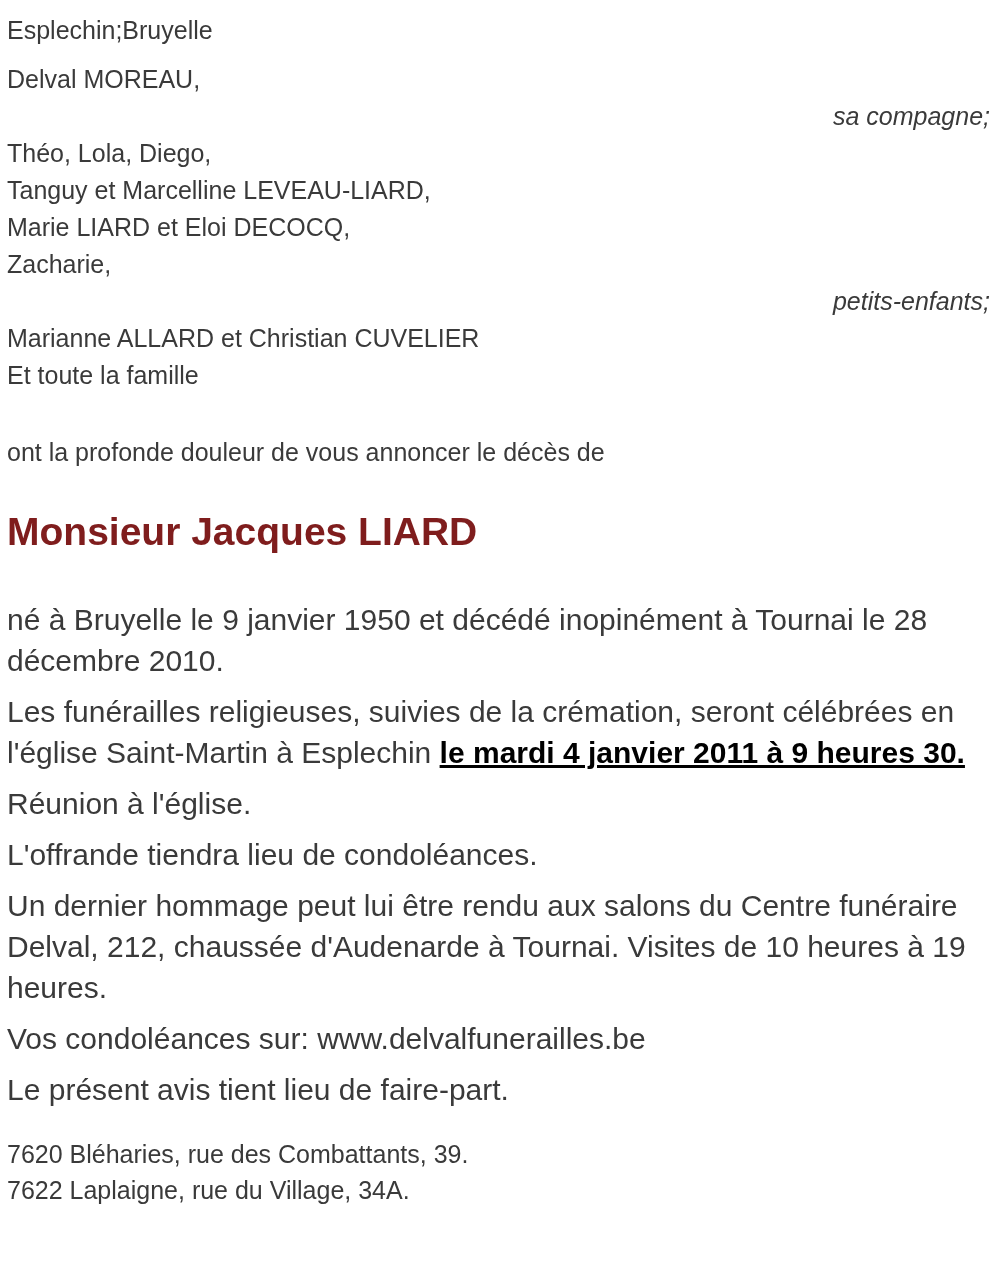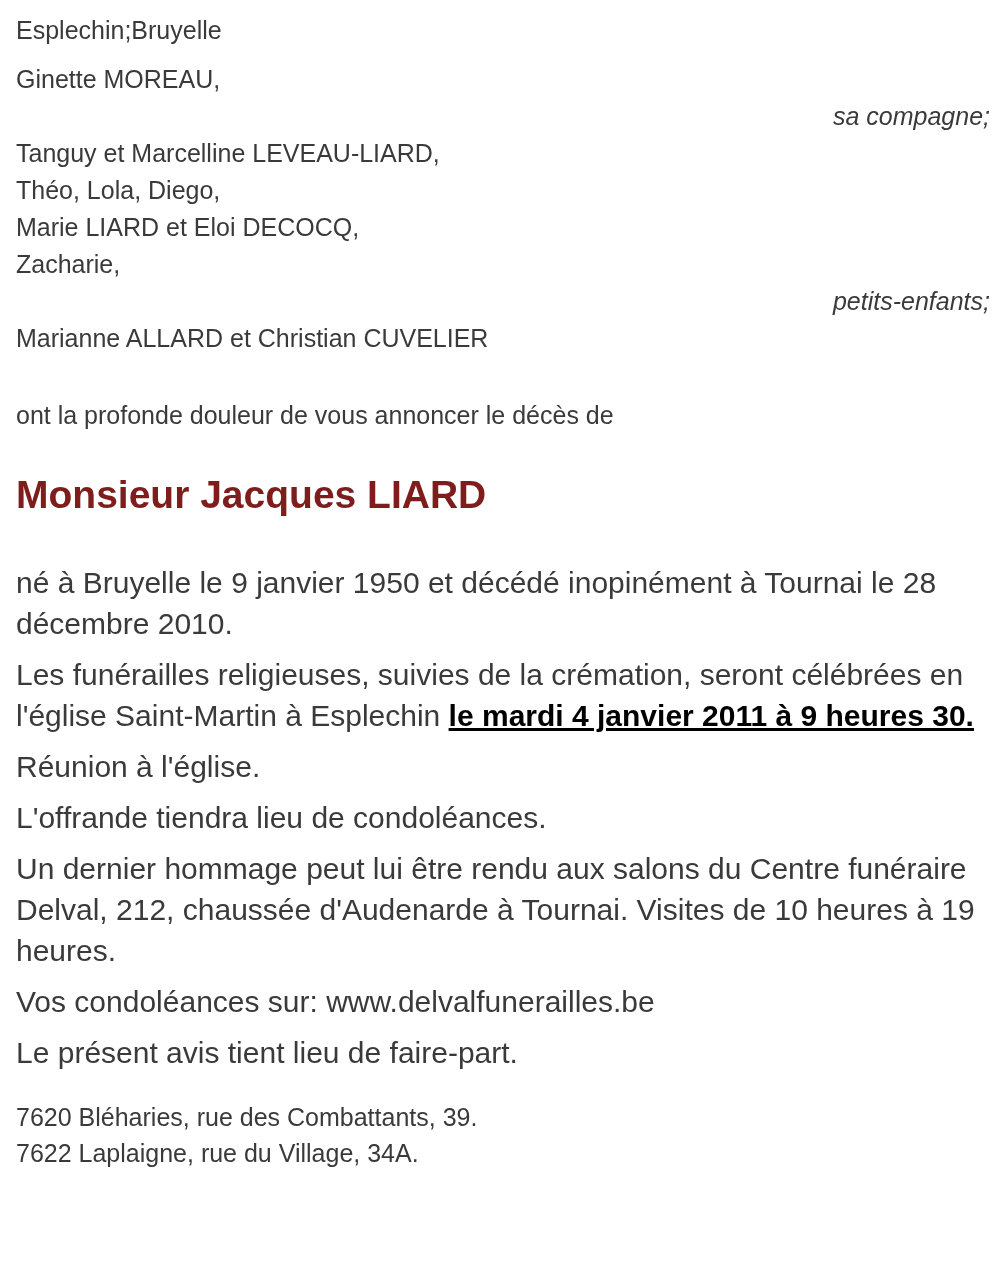--- a/index.html
+++ b/index.html
@@ -4,21 +4,21 @@
 <title>Avis de décès</title>
 <style>
   * { margin: 0; padding: 0; box-sizing: border-box; }
   html, body { background: #ffffff; }
   .page {
     width: 1000px;
     height: 1261px;
     background: #ffffff;
     font-family: "Liberation Sans", "DejaVu Sans", sans-serif;
     color: #3a3a3a;
-    padding: 12px 10px 0 16px;
+    padding: 12px 10px 0 7px;
     overflow: hidden;
   }
   .line {
     font-size: 25px;
     line-height: 37px;
     text-align: left;
   }
   .line.right {
     text-align: right;
     font-style: italic;
@@ -43,30 +43,31 @@
 </style>
 </head>
 <body>
 
 <div class="page">
 
   <div class="line">Esplechin;Bruyelle</div>
 
   <div class="spacer-sm"></div>
 
-  <div class="line">Ginette MOREAU,</div>
+  <div class="line">Delval MOREAU,</div>
   <div class="line right">sa compagne;</div>
 
+  <div class="line">Théo, Lola, Diego,</div>
   <div class="line">Tanguy et Marcelline LEVEAU-LIARD,</div>
-  <div class="line">Théo, Lola, Diego,</div>
   <div class="line">Marie LIARD et Eloi DECOCQ,</div>
   <div class="line">Zacharie,</div>
   <div class="line right">petits-enfants;</div>
 
   <div class="line">Marianne ALLARD et Christian CUVELIER</div>
+  <div class="line">Et toute la famille</div>
 
   <div class="line announcement">ont la profonde douleur de vous annoncer le décès de</div>
 
   <h1 class="heading">Monsieur Jacques LIARD</h1>
 
   <p class="para">né à Bruyelle le 9 janvier 1950 et décédé inopinément à Tournai le 28 décembre 2010.</p>
 
   <p class="para"><span>Les funérailles religieuses, suivies de la crémation, seront célébrées en l'église Saint-Martin à Esplechin </span><span class="bold-inline">le mardi 4 janvier 2011 à 9 heures 30.</span></p>
 
   <p class="para">Réunion à l'église.</p>

